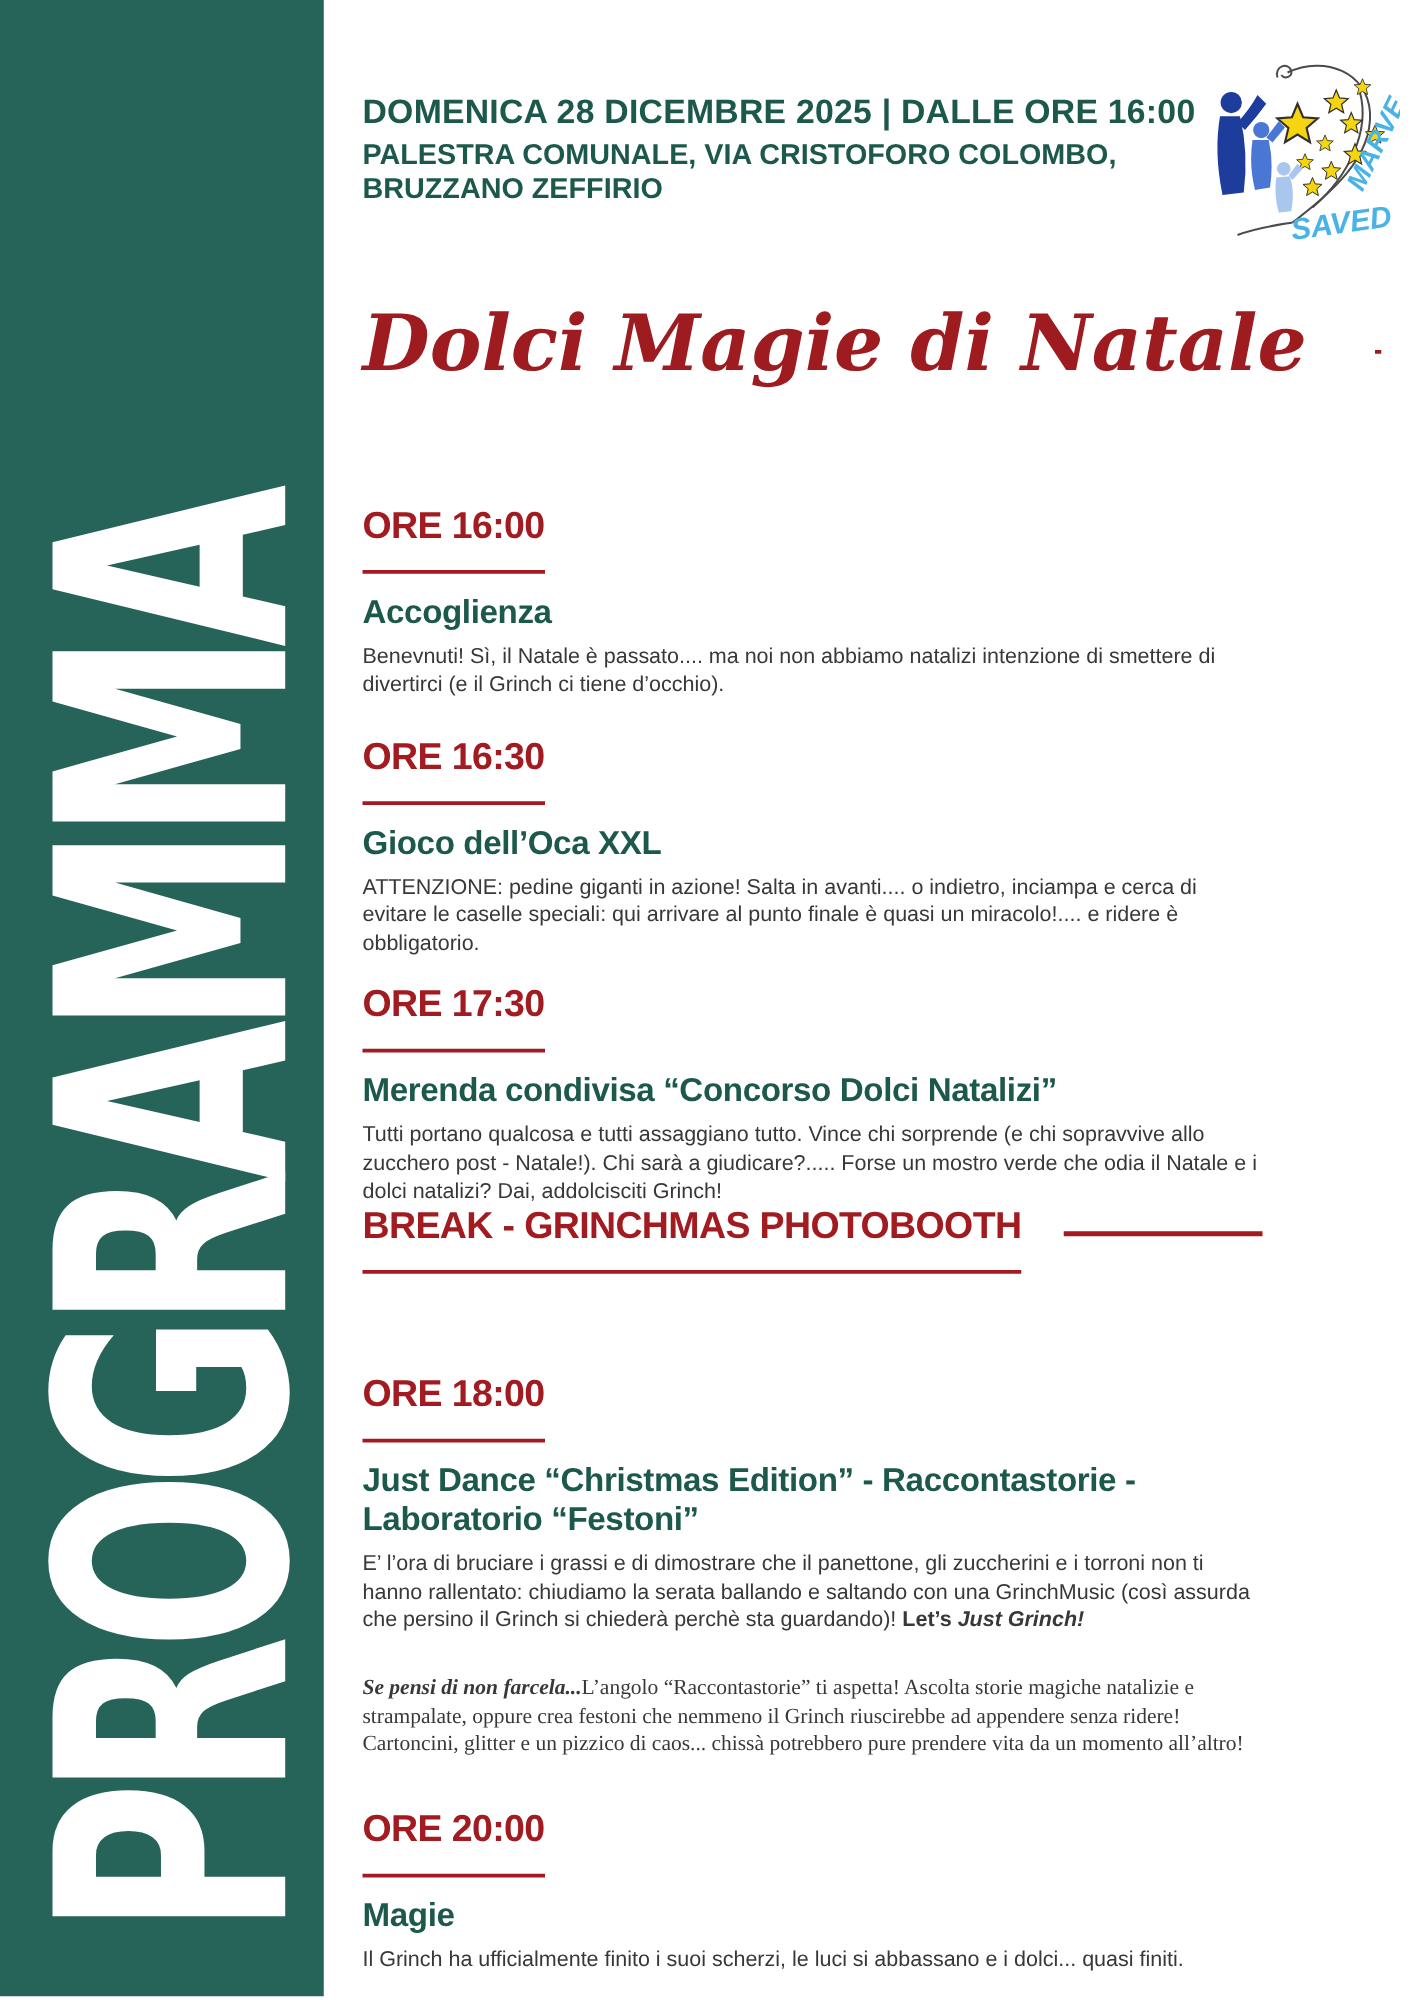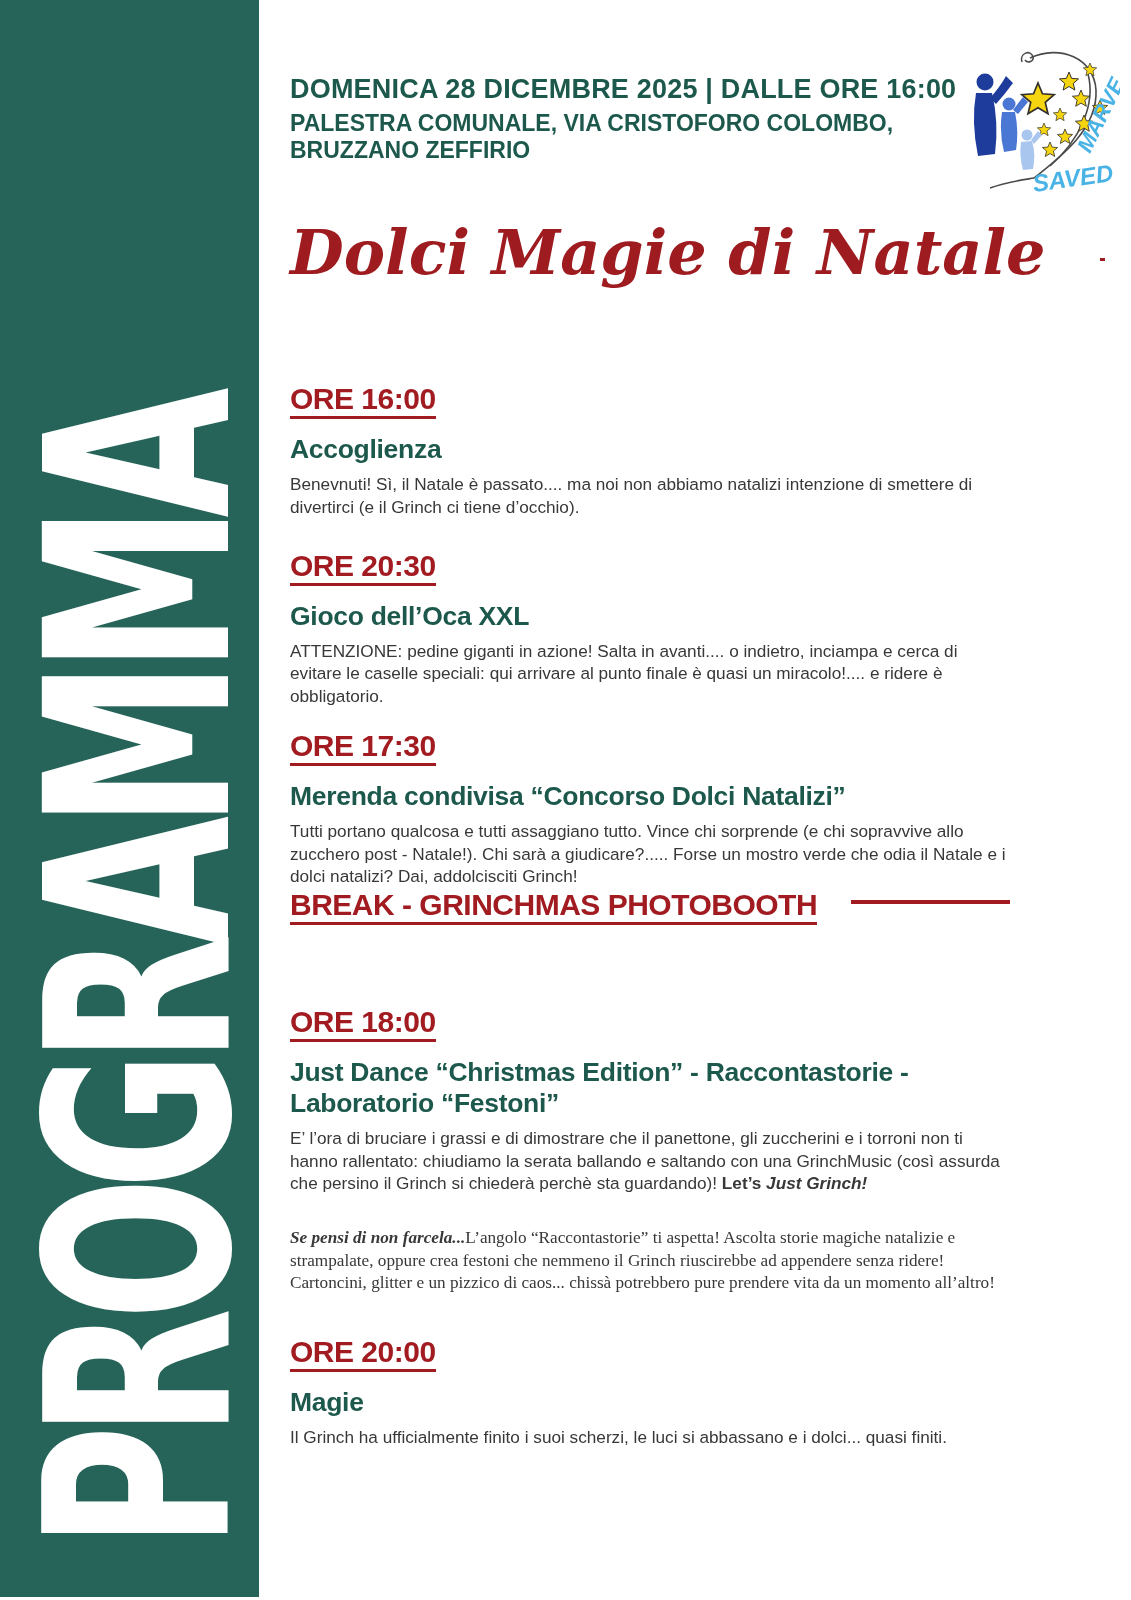--- a/index.html
+++ b/index.html
@@ -11,27 +11,27 @@
         transform:translate(-50%,-50%) rotate(-90deg) scaleY(1.52);
         transform-origin:center;white-space:nowrap;
         font-family:"DejaVu Sans",sans-serif;font-weight:bold;
         font-size:168px;letter-spacing:-12px;color:#ffffff;}
   
   .logo{position:absolute;left:938px;top:42px;width:182px;height:168px;}
   
   .content{position:absolute;left:290px;top:0;width:720px;}
   .hdr1{margin-top:74px;font-size:27px;font-weight:bold;letter-spacing:0.2px;color:#1d584c;}
   .hdr2{margin-top:5px;font-size:23px;font-weight:bold;color:#1d584c;}
-  .title-row{margin-top:53px;display:flex;align-items:center;width:815px;gap:41px;}
+  .title-row{margin-top:75px;display:flex;align-items:center;width:815px;gap:41px;}
   .script-title{font-family:"DejaVu Serif",serif;font-style:italic;font-weight:bold;
         font-size:62px;color:#9e1b20;line-height:1.15;white-space:nowrap;}
   .title-line{flex:1;height:3px;background:#9e1b20;margin-left:14px;margin-top:14px;}
   
   .time{display:inline-block;font-size:30px;font-weight:800;letter-spacing:-0.5px;
-        color:#a11b20;border-bottom:3.5px solid #a11b20;padding-bottom:0;}
+        color:#a11b20;border-bottom:3.5px solid #a11b20;padding-bottom:18px;}
   .etitle{margin-top:15px;font-size:26.5px;font-weight:bold;letter-spacing:-0.3px;color:#1d584c;}
   .body{margin-top:8px;font-size:17.2px;line-height:1.32;color:#383838;}
   .sec1{margin-top:94px;}
   .sec2{margin-top:30px;}
   .sec3{margin-top:21px;}
   .secbreak{}
   .sec5{margin-top:80px;}
   .sec6{margin-top:40px;}
   .break-row{display:flex;align-items:center;}
   .break-line{flex:1;height:4px;background:#a11b20;margin-left:34px;margin-top:-8px;}
@@ -105,21 +105,21 @@
       <span class="title-line"></span>
     </div>
 
     <section class="sec1">
       <div><span class="time">ORE 16:00</span></div>
       <div class="etitle">Accoglienza</div>
       <div class="body">Benevnuti! Sì, il Natale è passato.... ma noi non abbiamo natalizi intenzione di smettere di divertirci (e il Grinch ci tiene d’occhio).</div>
     </section>
 
     <section class="sec2">
-      <div><span class="time">ORE 20:30</span></div>
+      <div><span class="time">ORE 16:30</span></div>
       <div class="etitle">Gioco dell’Oca XXL</div>
       <div class="body">ATTENZIONE: pedine giganti in azione! Salta in avanti.... o indietro, inciampa e cerca di evitare le caselle speciali: qui arrivare al punto finale è quasi un miracolo!.... e ridere è obbligatorio.</div>
     </section>
 
     <section class="sec3">
       <div><span class="time">ORE 17:30</span></div>
       <div class="etitle">Merenda condivisa “Concorso Dolci Natalizi”</div>
       <div class="body">Tutti portano qualcosa e tutti assaggiano tutto. Vince chi sorprende (e chi sopravvive allo zucchero post - Natale!). Chi sarà a giudicare?..... Forse un mostro verde che odia il Natale e  i dolci natalizi? Dai, addolcisciti Grinch!</div>
     </section>
 

